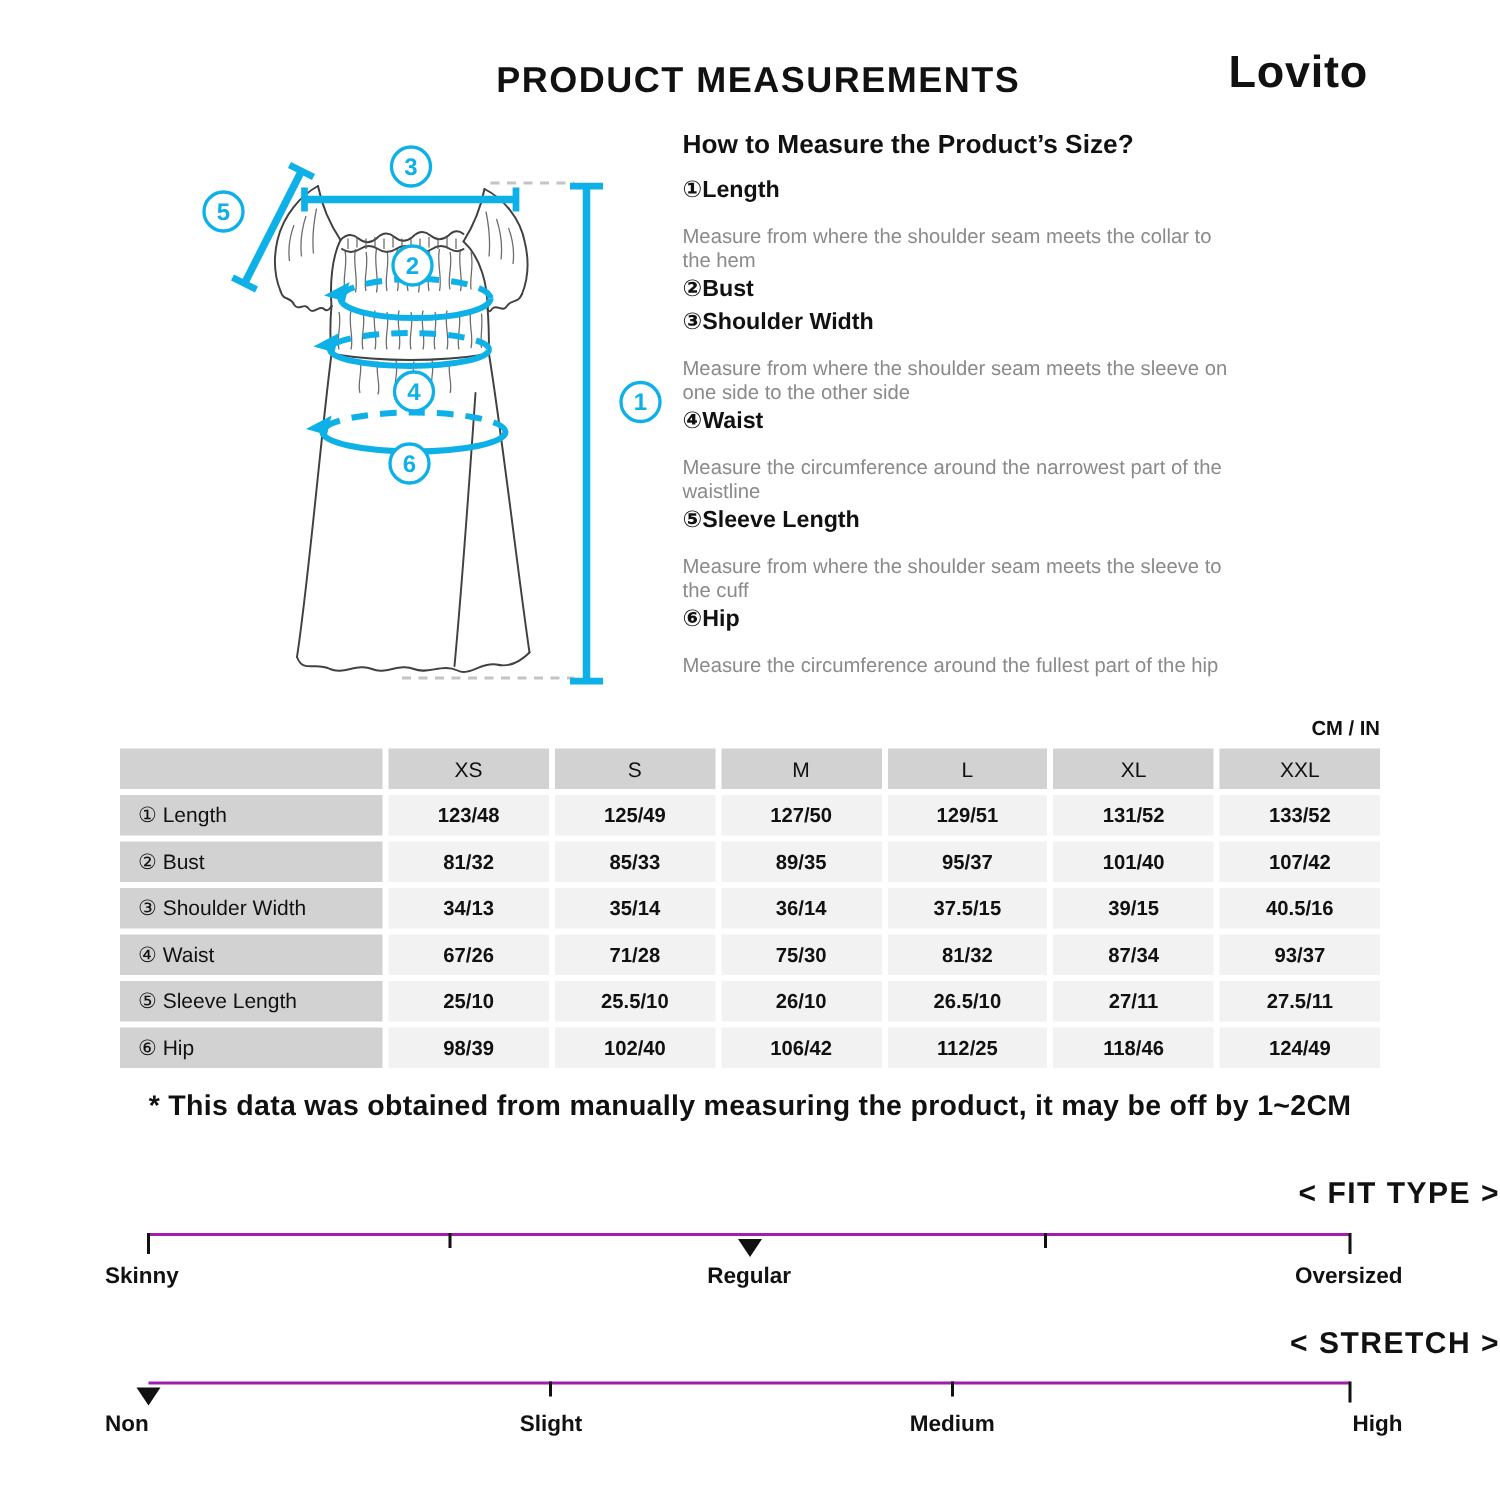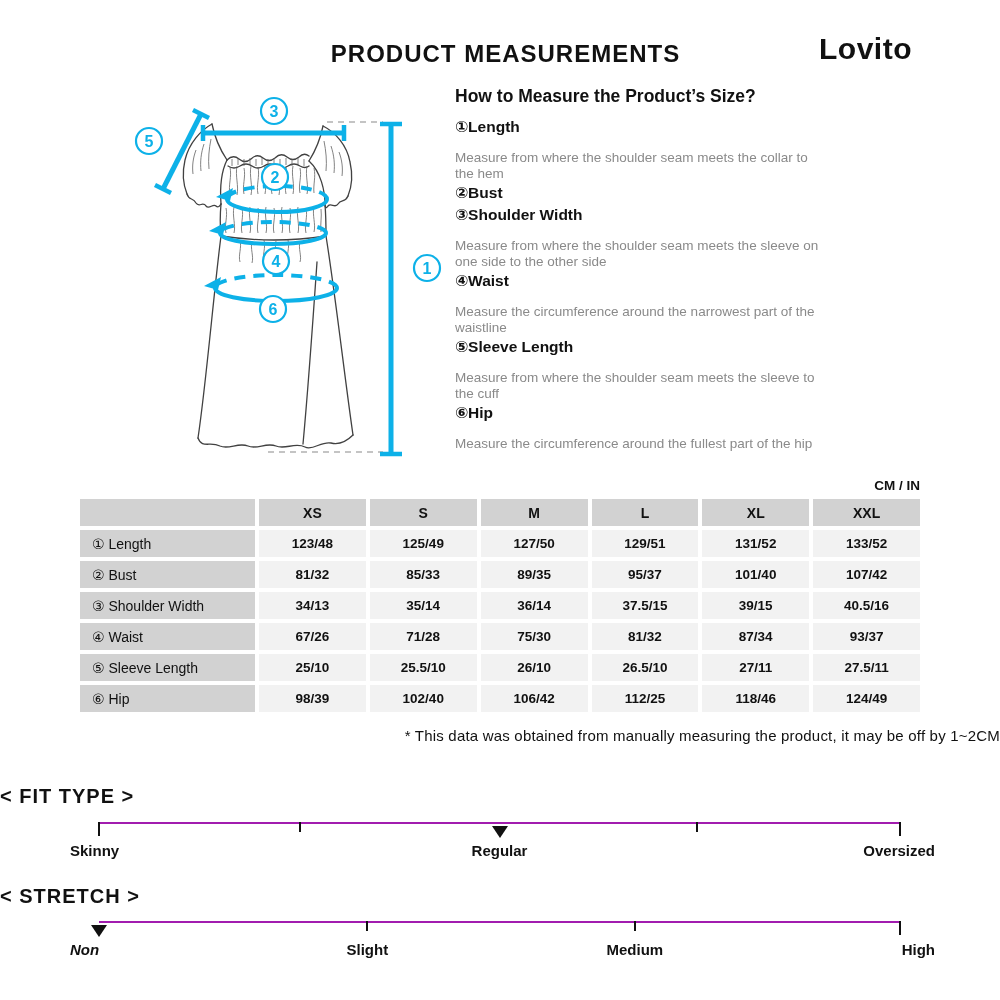--- a/index.html
+++ b/index.html
@@ -29,29 +29,29 @@
   .howto-heading{font-size:17.5px;font-weight:700;line-height:21px;margin-bottom:9px;}
   .howto-label{font-size:15.5px;font-weight:700;line-height:22px;}
   .howto-desc{font-size:13.5px;line-height:16px;color:var(--desc);white-space:pre-line;margin-top:12px;}
 
   .cmin{position:absolute;top:478px;right:80px;font-size:13.5px;font-weight:700;}
 
   .sizetable{position:absolute;left:80px;top:499px;width:840px;
              display:grid;grid-template-columns:175px repeat(6,1fr);gap:4px;}
   .sizetable .cell{height:27px;display:flex;align-items:center;justify-content:center;
                    font-size:13.5px;}
-  .sizetable .head{background:var(--th-bg);font-weight:700;font-size:14px;}
+  .sizetable .head{background:var(--th-bg);font-weight:400;font-size:14px;}
   .sizetable .rowlabel{background:var(--th-bg);justify-content:flex-start;
                        padding-left:12px;font-size:14px;font-weight:400;}
   .sizetable .val{background:var(--cell-bg);font-weight:700;}
 
-  .footnote{position:absolute;top:727px;left:0;right:0;text-align:right;
-            font-size:15px;font-weight:400;letter-spacing:0.2px;}
-
-  .scale-title{position:absolute;left:0;right:0;text-align:left;
+  .footnote{position:absolute;top:727px;left:0;right:0;text-align:center;
+            font-size:19px;font-weight:700;letter-spacing:0.2px;}
+
+  .scale-title{position:absolute;left:0;right:0;text-align:right;
                font-size:20px;font-weight:700;letter-spacing:1px;}
   .scale-line{position:absolute;left:99px;width:801px;height:0;border-top:2px solid #a21caf;}
   .scale-tick{position:absolute;width:2px;background:#111;top:-2px;}
   .scale-tick.end{height:14px;}
   .scale-tick.mid{height:10px;}
   .scale-marker{position:absolute;top:2px;width:0;height:0;transform:translateX(-50%);
                 border-left:8px solid transparent;border-right:8px solid transparent;
                 border-top:12px solid #111;}
   .scale-label{position:absolute;top:18px;font-size:15px;font-weight:700;white-space:nowrap;}
 </style>
@@ -233,19 +233,19 @@
       <div class="scale-label" style="left: 50%; transform: translateX(-50%);">Regular</div>
       <div class="scale-label" style="right: -35px;">Oversized</div>
     </div>
 
   <div class="scale-title" style="top:885px">&lt; STRETCH &gt;</div>
   <div class="scale-line" style="top:921px">
       <div class="scale-tick end" style="left: calc(100% - 1px);"></div>
       <div class="scale-tick mid" style="left: calc(33.5% - 1px);"></div>
       <div class="scale-tick mid" style="left: calc(66.9% - 1px);"></div>
       <div class="scale-marker" style="left: 0%;"></div>
-      <div class="scale-label" style="left: -29px; font-style: italic;">Non</div>
+      <div class="scale-label" style="left: -29px;">Non</div>
       <div class="scale-label" style="left: 33.5%; transform: translateX(-50%);">Slight</div>
       <div class="scale-label" style="left: 66.9%; transform: translateX(-50%);">Medium</div>
       <div class="scale-label" style="right: -35px;">High</div>
     </div>
 
 </div>
 
 </body></html>

